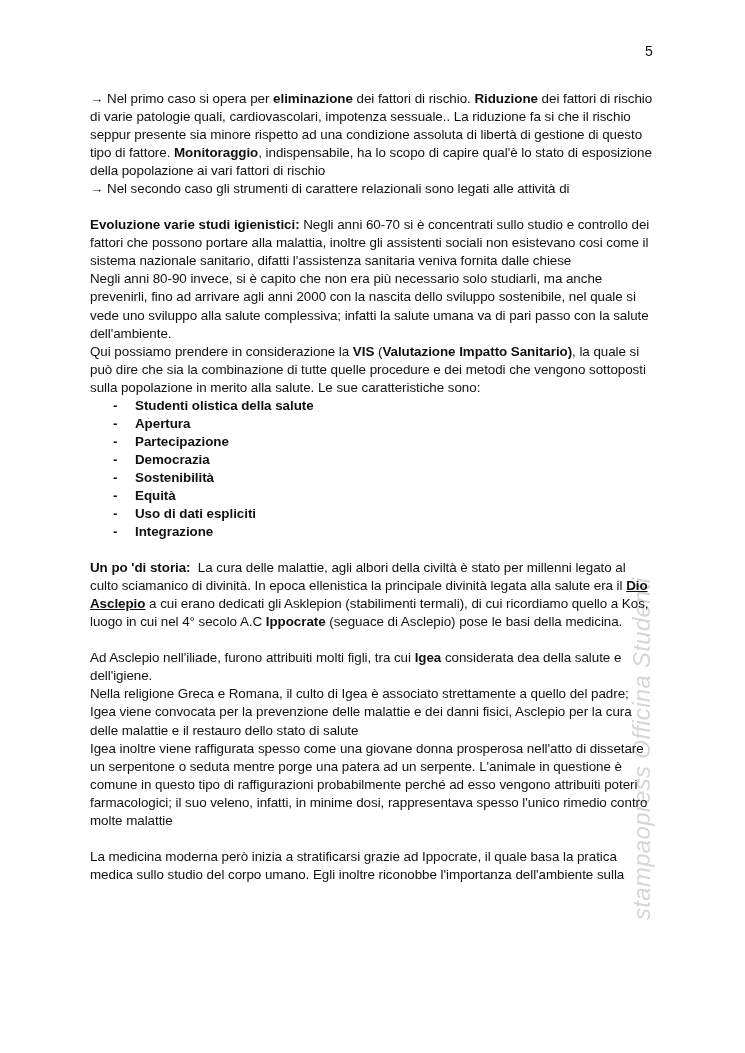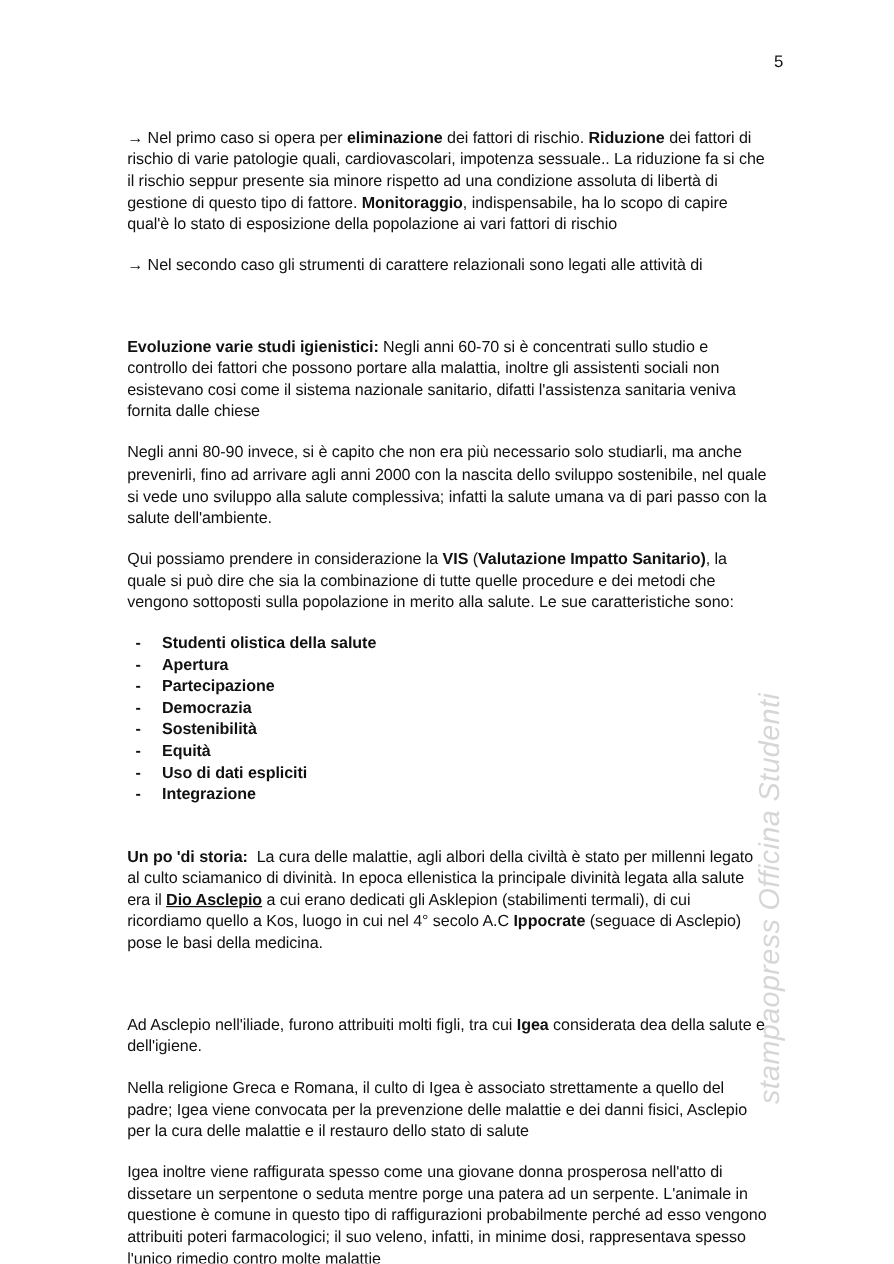--- a/index.html
+++ b/index.html
@@ -1,21 +1,21 @@
 <!DOCTYPE html>
 <html><head>
   <meta charset="utf-8">
   <style>
     html, body { margin: 0; padding: 0; background: #ffffff; }
     body { width: 745px; height: 1053px; position: relative; overflow: hidden;
            font-family: "Liberation Sans", sans-serif; color: #111111; }
     .page-number { position: absolute; left: 645px; top: 43px; font-size: 14px; }
     .content { position: absolute; left: 90px; top: 90px; width: 565px;
                font-size: 13.4px; line-height: 18.05px; letter-spacing: -0.05px; }
-    .para { margin: 16px; }
+    .para { margin: 0; }
     .gap { height: 18px; }
     b { font-weight: bold; }
     .u { text-decoration: underline; font-weight: bold; }
     ul.features { list-style: none; margin: 0; padding: 0; }
     ul.features li { position: relative; padding-left: 45px; font-weight: bold; }
     ul.features li .dash { position: absolute; left: 23px; top: 0; font-weight: bold; }
     .watermark { position: absolute; left: 628px; top: 920px; transform-origin: 0 0;
                  transform: rotate(-90deg); font-size: 24px; font-style: italic;
                  color: #d6d6d6; white-space: nowrap; letter-spacing: 0.3px; }
   </style>
@@ -65,13 +65,14 @@
   <div class="gap"></div>
 
   <p class="para">
     <span>Ad Asclepio nell'iliade, furono attribuiti molti figli, tra cui </span><b>Igea</b><span> considerata dea della salute e dell'igiene.</span>
   </p>
   <p class="para">Nella religione Greca e Romana, il culto di Igea è associato strettamente a quello del padre; Igea viene convocata per la prevenzione delle malattie e dei danni fisici, Asclepio per la cura delle malattie e il restauro dello stato di salute</p>
   <p class="para">Igea inoltre viene raffigurata spesso come una giovane donna prosperosa nell'atto di dissetare un serpentone o seduta mentre porge una patera ad un serpente. L'animale in questione è comune in questo tipo di raffigurazioni probabilmente perché ad esso vengono attribuiti poteri farmacologici; il suo veleno, infatti, in minime dosi, rappresentava spesso l'unico rimedio contro molte malattie</p>
 
   <div class="gap"></div>
 
+  <p class="para">La medicina moderna però inizia a stratificarsi grazie ad Ippocrate, il quale basa la pratica medica sullo studio del corpo umano. Egli inoltre riconobbe l'importanza dell'ambiente sulla</p>
 </div>
 
 </body></html>

